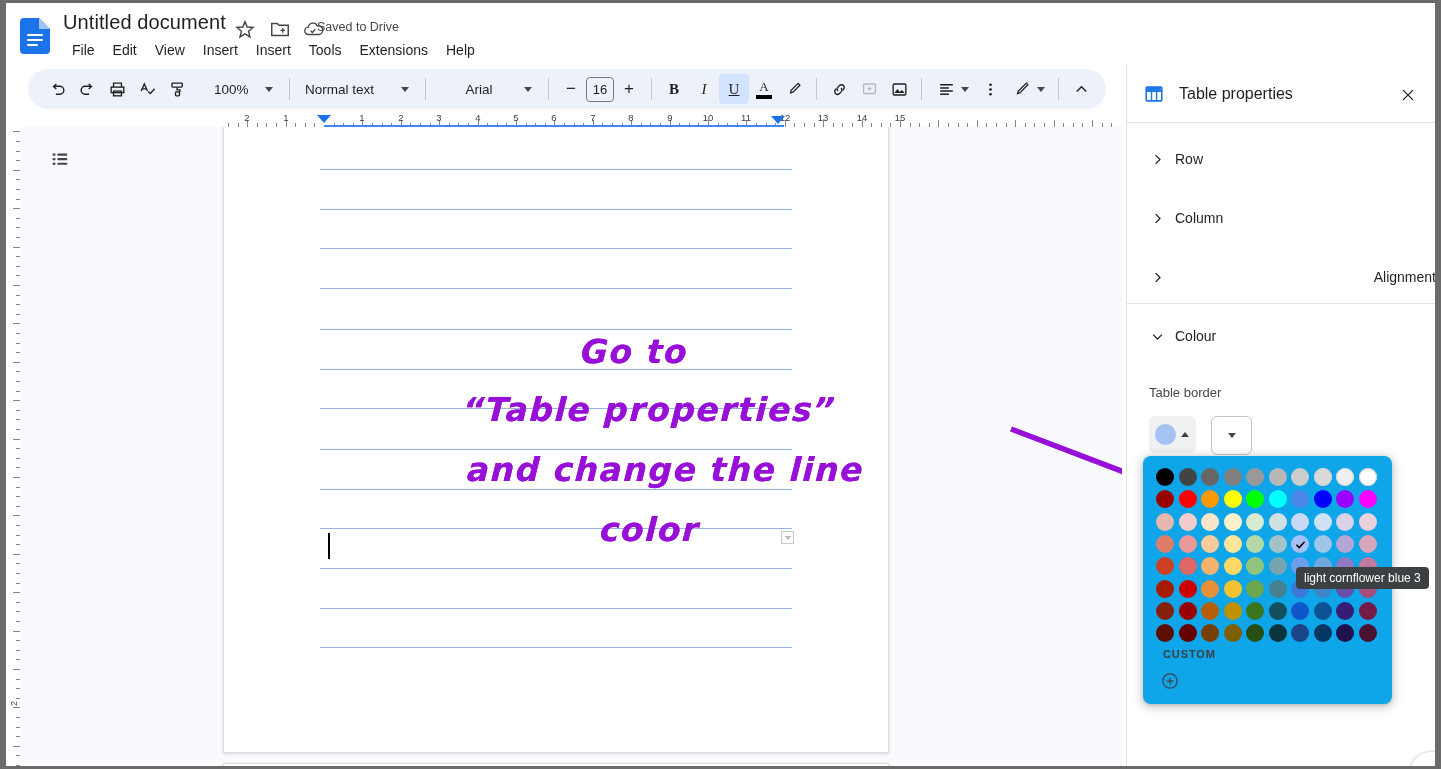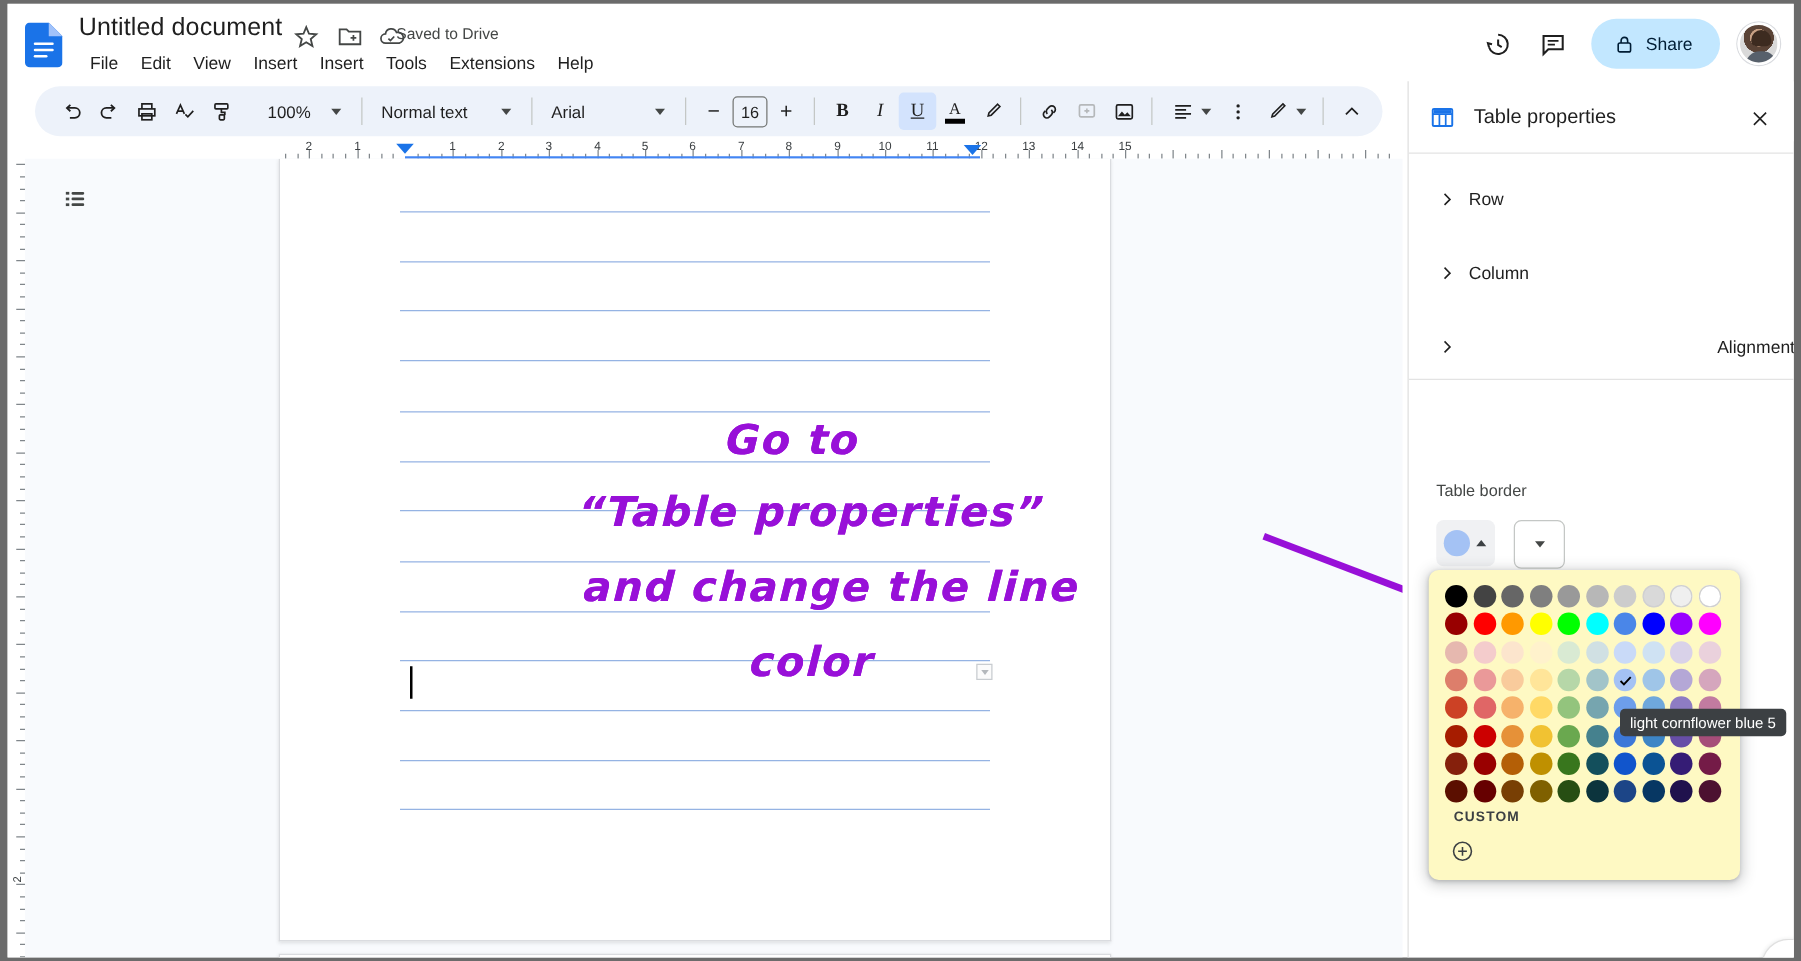--- a/index.html
+++ b/index.html
@@ -171,21 +171,21 @@
   .up-caret{ width:0;height:0;border-left:4px solid transparent;border-right:4px solid transparent;border-bottom:5px solid #3c4043; margin-left:5px;}
   .width-btn {
     position:absolute; left:84px; top:351px; width:41px; height:39px;
     background:#fff; border:1px solid #c4c7c5; border-radius:6px;
     display:flex;align-items:center;justify-content:center; cursor:pointer;
   }
 
   
   .picker {
     position:absolute; left:16px; top:391px; width:249px; height:248px;
-    background:#fef9c3; border-radius:8px;
+    background:#0ea5e9; border-radius:8px;
     box-shadow:0 2px 10px 2px rgba(60,64,67,.25), 0 1px 3px rgba(60,64,67,.2);
     padding:9px 0 0 0;
   }
   .swatch-grid {
     position:absolute; left:11px; top:10px;
     display:grid; grid-template-columns:repeat(10, 22.5px); grid-auto-rows:22.3px;
   }
   .sw-cell { width:22.5px; height:22.3px; display:flex; align-items:center; justify-content:center; cursor:pointer; }
   .sw {
     width:18px;height:18px;border-radius:50%; position:relative;
@@ -259,45 +259,20 @@
       <div class="menu-item">File</div>
       <div class="menu-item">Edit</div>
       <div class="menu-item">View</div>
       <div class="menu-item">Insert</div>
       <div class="menu-item">Insert</div>
       <div class="menu-item">Tools</div>
       <div class="menu-item">Extensions</div>
       <div class="menu-item">Help</div>
     </div>
 
-    <div class="hdr-right">
-      <div class="hdr-icon-btn">
-        <svg width="23" height="23" viewBox="0 0 24 24">
-            <path d="M12 4a8 8 0 1 1-7.6 10.4" fill="none" stroke="#1f1f1f" stroke-width="1.7"></path>
-            <path d="M4.4 14.4l-.9-3.4 3.4.9" fill="none" stroke="#1f1f1f" stroke-width="1.7"></path>
-            <path d="M12 8v4.4l3 1.8" fill="none" stroke="#1f1f1f" stroke-width="1.7"></path>
-          </svg>
-      </div>
-      <div class="hdr-icon-btn">
-        <svg width="23" height="23" viewBox="0 0 24 24">
-            <path d="M4 5h16v11H8l-4 4z" fill="none" stroke="#1f1f1f" stroke-width="1.7"></path>
-            <path d="M7.5 9h9M7.5 12.2h6" stroke="#1f1f1f" stroke-width="1.5"></path>
-          </svg>
-      </div>
-      <button class="share-btn">
-        <span>
-          <svg width="17" height="17" viewBox="0 0 24 24">
-              <rect x="5" y="10.5" width="14" height="10" rx="2" fill="none" stroke="#001d35" stroke-width="1.8"></rect>
-              <path d="M8.3 10.5V7.8a3.7 3.7 0 0 1 7.4 0v2.7" fill="none" stroke="#001d35" stroke-width="1.8"></path>
-            </svg>
-        </span>
-        <span>Share</span>
-      </button>
-      <div class="avatar"></div>
-    </div>
   </div>
 
   <div class="toolbar-wrap">
     <div class="toolbar">
 
       <div class="tb-btn" style="margin-left:4px;">
         <svg width="19" height="19" viewBox="0 0 24 24">
             <path d="M8 8H15a5 5 0 0 1 0 10h-5" fill="none" stroke="#1f1f1f" stroke-width="1.8"></path>
             <path d="M10.5 5L7 8.2l3.5 3.2" fill="none" stroke="#1f1f1f" stroke-width="1.8"></path>
           </svg>
@@ -336,21 +311,21 @@
 
       <div class="tb-sep"></div>
 
       <div class="tb-drop" style="width:121px;">
         <span style="flex:1">Normal text</span>
         <span class="caret"></span>
       </div>
 
       <div class="tb-sep"></div>
 
-      <div class="tb-drop" style="width:108px;">
+      <div class="tb-drop" style="width:108px;text-align:center;">
         <span style="flex:1">Arial</span>
         <span class="caret"></span>
       </div>
 
       <div class="tb-sep"></div>
 
       <div class="tb-btn" style="font-size:17px;color:#1f1f1f;">−</div>
       <div class="fontsize-box">16</div>
       <div class="tb-btn" style="font-size:17px;color:#1f1f1f;">+</div>
 
@@ -710,20 +685,28 @@
       <span class="sec-chev">
         <svg width="15" height="15" viewBox="0 0 24 24">
             <path d="M9 5l7 7-7 7" fill="none" stroke="#1f1f1f" stroke-width="2"></path>
           </svg>
       </span>
       <span class="sec-label">Alignment</span>
     </div>
 
     <div class="panel-divider" style="top:238px;"></div>
 
+    <div class="section" style="top:249px;">
+      <span class="sec-chev">
+        <svg width="15" height="15" viewBox="0 0 24 24">
+            <path d="M5 9l7 7 7-7" fill="none" stroke="#1f1f1f" stroke-width="2"></path>
+          </svg>
+      </span>
+      <span class="sec-label">Colour</span>
+    </div>
 
     <div class="field-label" style="top:320px;">Table border</div>
 
     <div class="color-swatch-btn">
       <span class="swatch-dot" id="selSwatch" style="background: rgb(164, 194, 244);"></span>
       <span class="up-caret"></span>
     </div>
 
     <div class="width-btn">
       <span class="caret" style="margin:0;"></span>
@@ -985,15 +968,15 @@
             <path d="M12 7.8v8.4M7.8 12h8.4" stroke="#3c4043" stroke-width="1.5"></path>
           </svg>
       </div>
     </div>
 
     <div class="collapse-tab">
       
     </div>
   </div>
 
-  <div class="tooltip">light cornflower blue 5</div>
+  <div class="tooltip">light cornflower blue 3</div>
 
 </div>
 
 </body></html>

